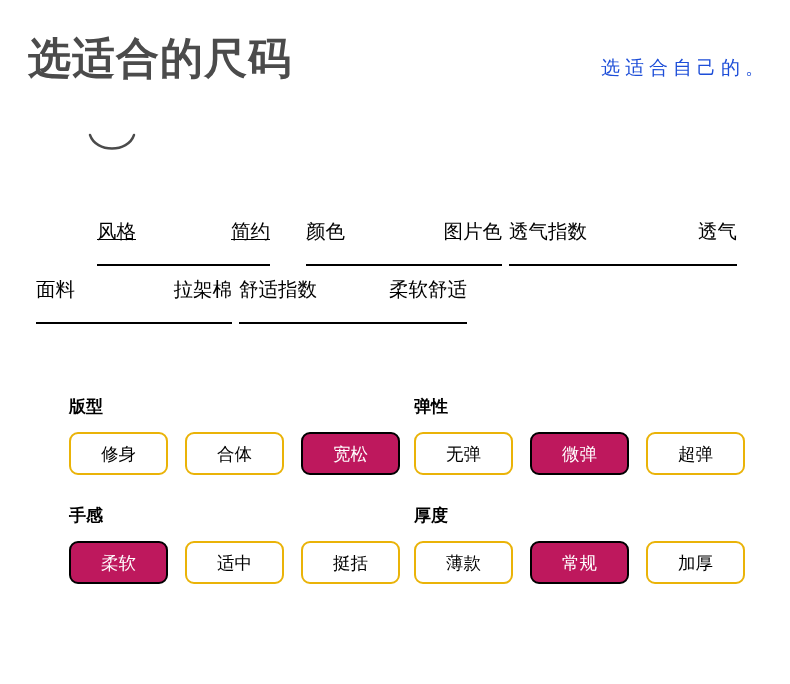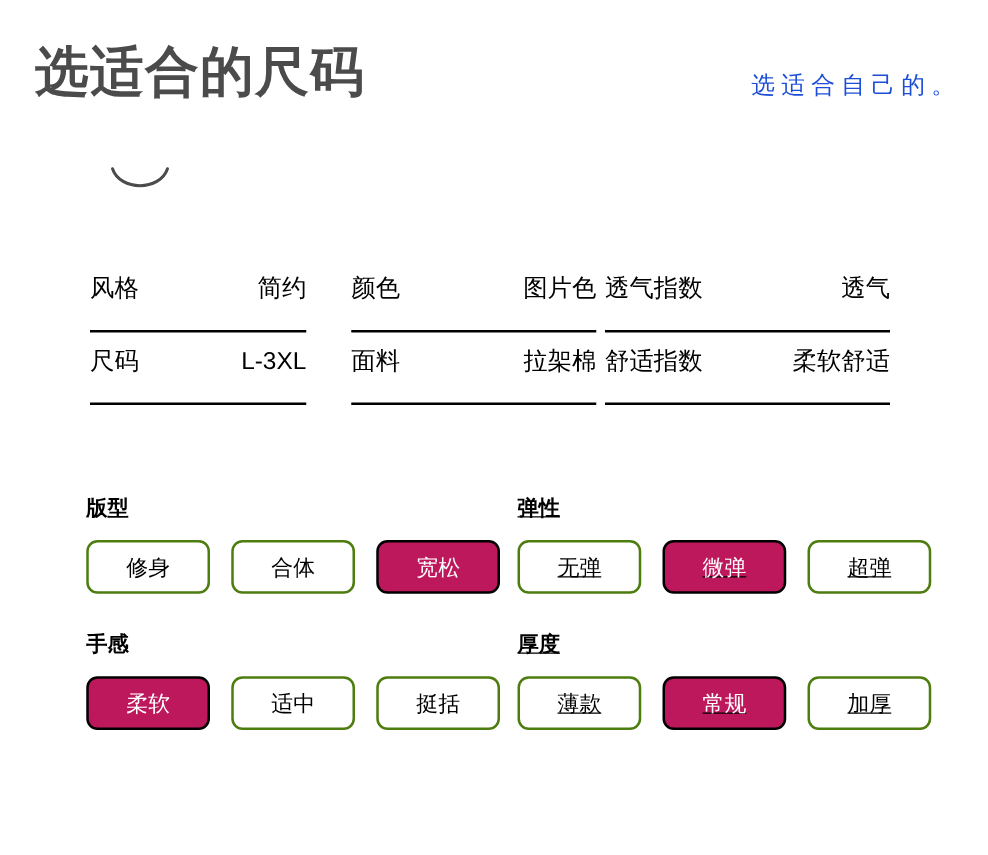--- a/index.html
+++ b/index.html
@@ -73,21 +73,21 @@
   .spec-cell {
     display: flex;
     align-items: flex-start;
     justify-content: space-between;
     box-sizing: border-box;
     border-bottom: 2px solid #000000;
     padding: 0 0 11px 0;
     height: 44px;
     align-self: flex-start;
   }
-  .spec-cell.c1 { width: 173px; margin-left: 72px; }
+  .spec-cell.c1 { width: 173px; margin-left: 97px; text-decoration: underline; }
   .spec-cell.c2 { width: 196px; margin-left: 36px; }
   .spec-cell.c3 { width: 228px; margin-left: 7px; }
 
   .spec-label,
   .spec-value {
     font-size: 19.5px;
     font-weight: normal;
     color: #000000;
     line-height: 1;
     white-space: nowrap;
@@ -104,39 +104,39 @@
     display: flex;
     flex-wrap: wrap;
     align-items: flex-end;
   }
   .option-group {
     width: 345px;
     box-sizing: border-box;
     margin-bottom: 32px;
   }
   .option-group.left  { margin-left: 69px; margin-right: 0; }
-  .option-group.right { margin-left: 0px; text-decoration: underline; }
+  .option-group.right { margin-left: 0px; }
 
   .group-label {
     font-size: 17px;
     font-weight: bold;
     color: #000000;
     line-height: 1;
     margin-bottom: 17px;
     white-space: nowrap;
   }
   .chip-row {
     display: flex;
     gap: 17px;
   }
   .chip {
     width: 99px;
     height: 43px;
     box-sizing: border-box;
-    border: 2px solid #4d7c0f;
+    border: 2px solid #eab308;
     border-radius: 9px;
     background: #ffffff;
     color: #000000;
     font-size: 17.5px;
     font-weight: normal;
     display: flex;
     align-items: center;
     justify-content: center;
     white-space: nowrap;
     cursor: pointer;
@@ -175,24 +175,20 @@
       <span class="spec-label">颜色</span>
       <span class="spec-value">图片色</span>
     </div>
     <div class="spec-cell c3">
       <span class="spec-label">透气指数</span>
       <span class="spec-value">透气</span>
     </div>
   </div>
 
   <div class="spec-row">
-    <div class="spec-cell c1">
-      <span class="spec-label">尺码</span>
-      <span class="spec-value">L-3XL</span>
-    </div>
     <div class="spec-cell c2">
       <span class="spec-label">面料</span>
       <span class="spec-value">拉架棉</span>
     </div>
     <div class="spec-cell c3">
       <span class="spec-label">舒适指数</span>
       <span class="spec-value">柔软舒适</span>
     </div>
   </div>
 

